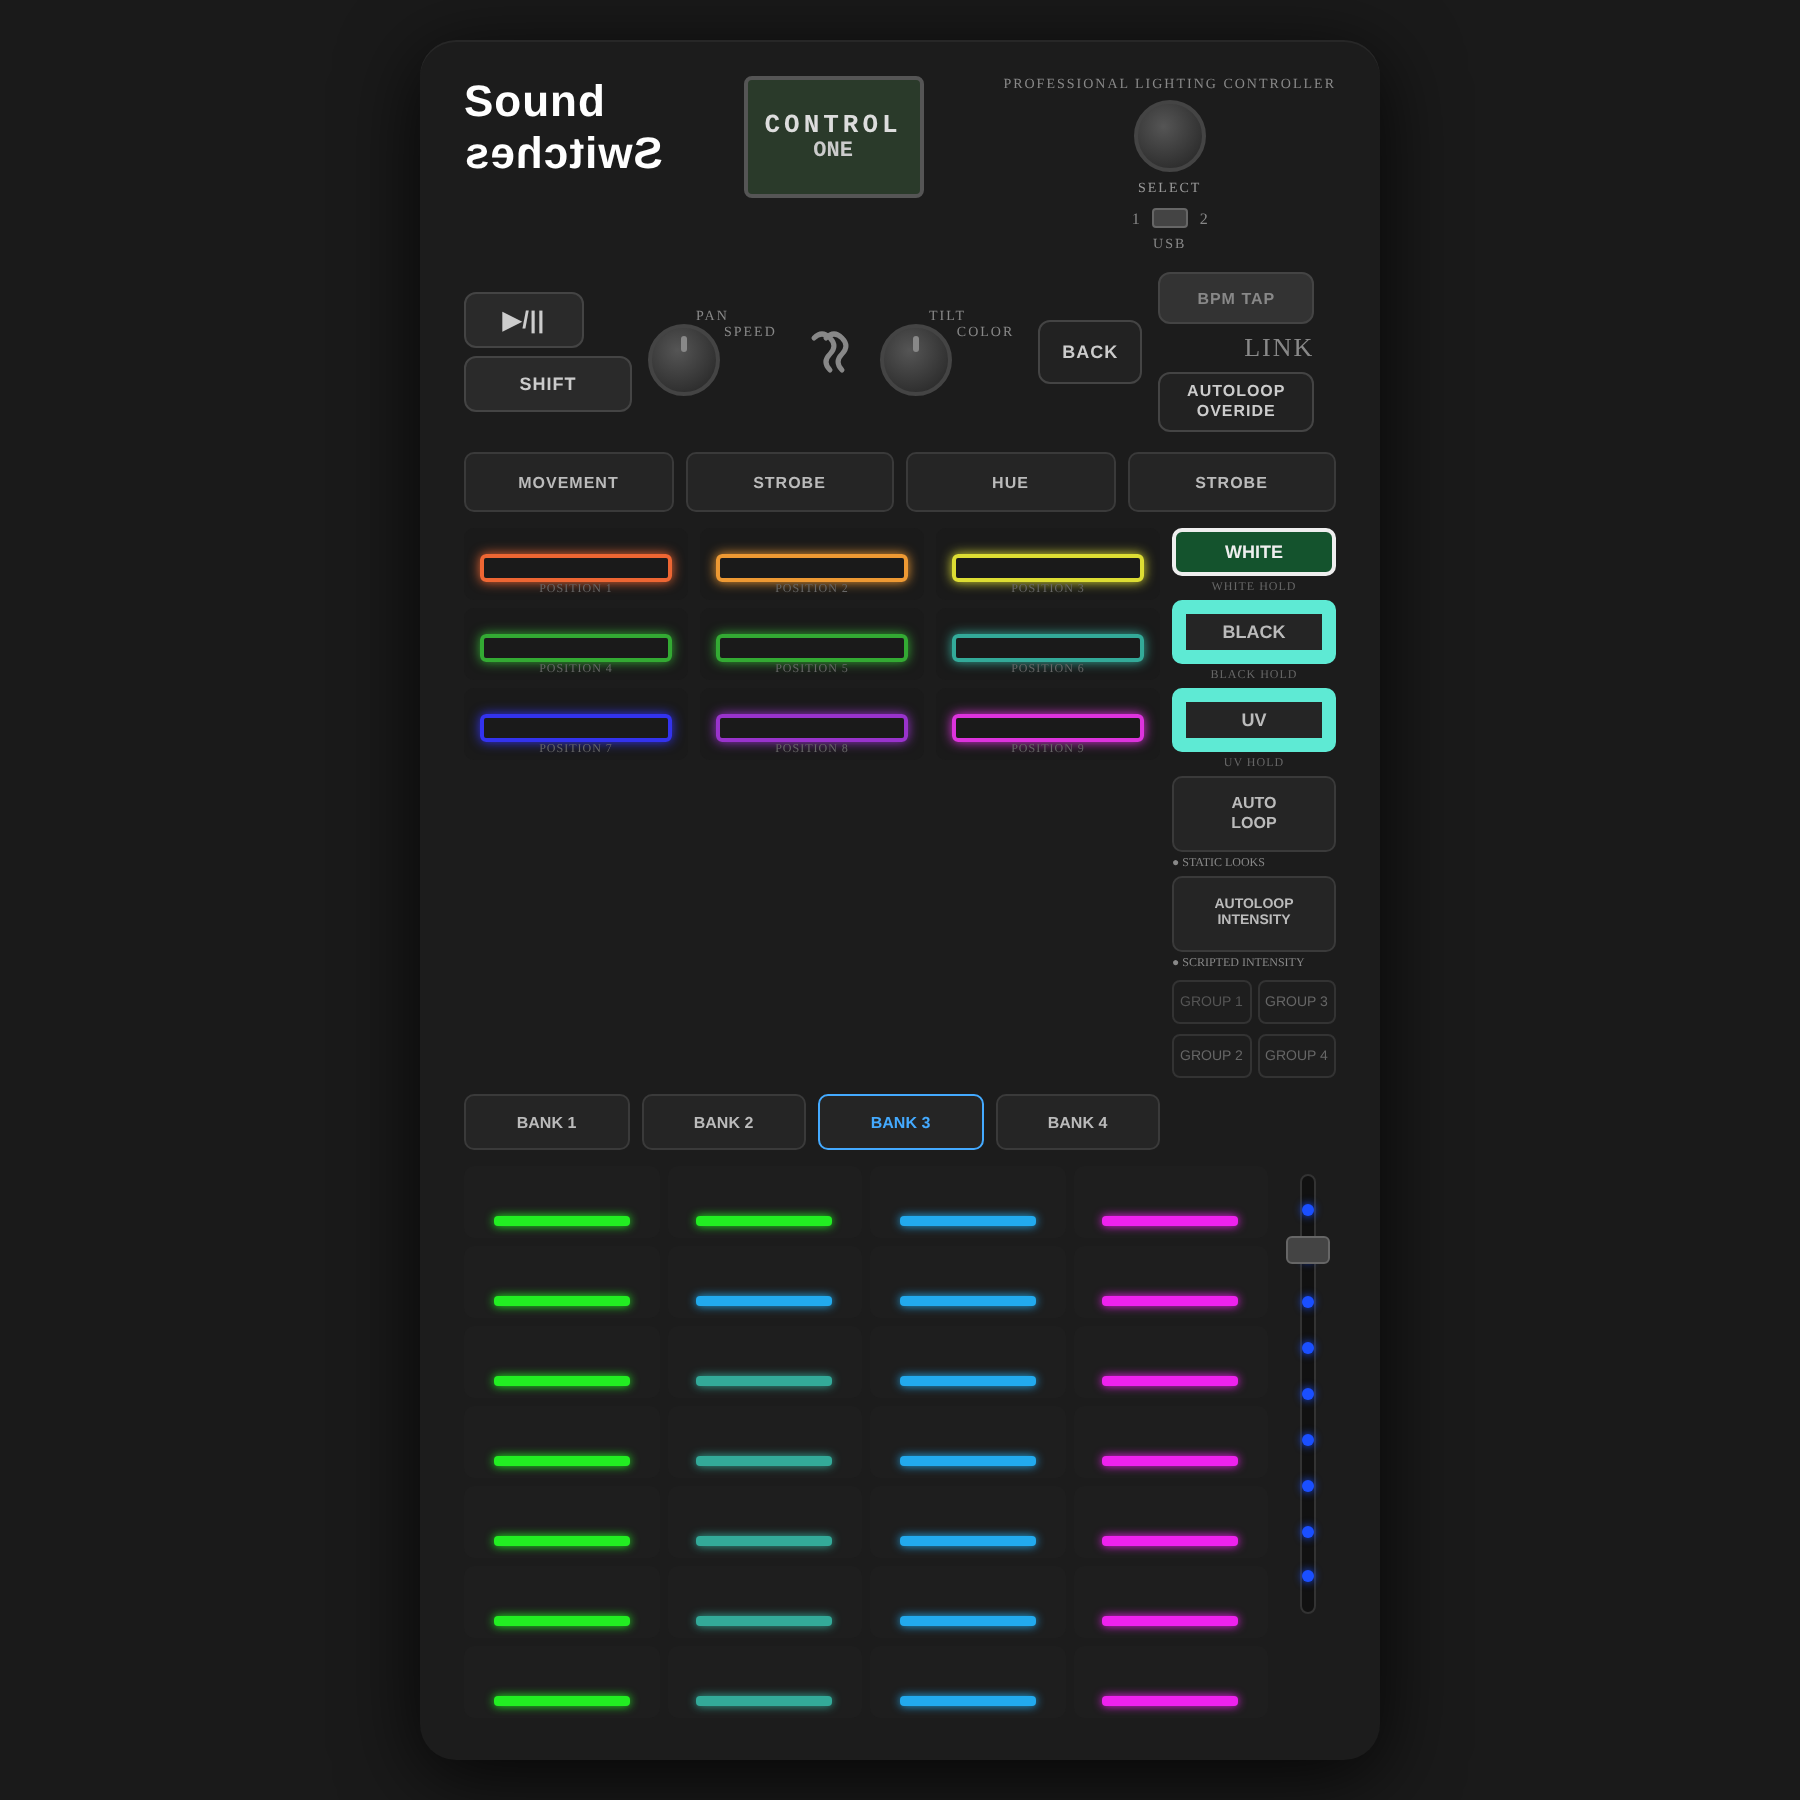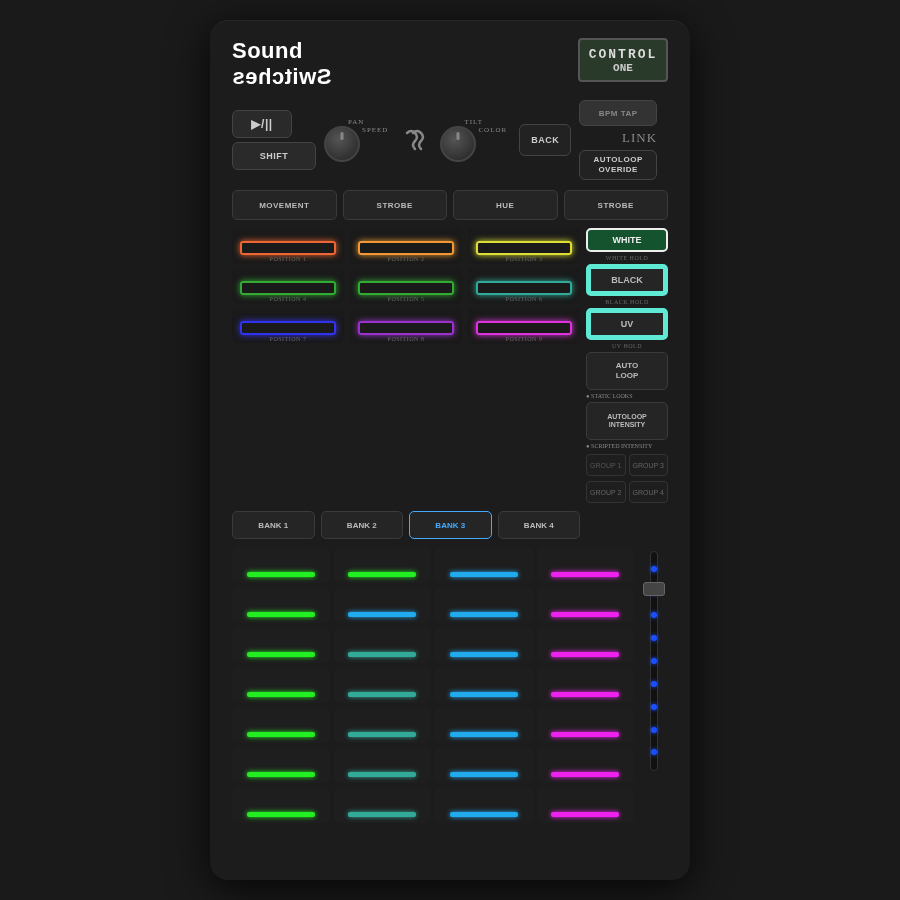--- a/index.html
+++ b/index.html
@@ -55,21 +55,21 @@
     .display-area {
       display: flex;
       flex-direction: column;
       align-items: center;
     }
     .lcd {
       background: #2a3a2a;
       border: 2px solid #555;
       border-radius: 4px;
       width: 90px;
-      height: 44px;
+      height: 61px;
       display: flex;
       flex-direction: column;
       align-items: center;
       justify-content: center;
       color: #e0e0e0;
       font-family: 'Courier New', monospace;
       font-size: 11px;
       font-weight: bold;
     }
     .lcd-control {
@@ -288,21 +288,21 @@
       font-family: Arial, sans-serif;
       cursor: pointer;
       display: flex;
       align-items: center;
       justify-content: center;
     }
     .btn-special {
       width: 82px;
       height: 32px;
       background: #252525;
-      border: 5px solid #5eead4;
+      border: 7px solid #5eead4;
       border-radius: 5px;
       color: #bbb;
       font-size: 9px;
       font-weight: bold;
       font-family: Arial, sans-serif;
       cursor: pointer;
       display: flex;
       align-items: center;
       justify-content: center;
     }
@@ -501,20 +501,31 @@
     <div class="brand">
       <span class="brand-sound">Sound</span>
       <span class="brand-switch">Switches</span>
     </div>
     <div class="display-area">
       <div class="lcd">
         <span class="lcd-control">CONTROL</span>
         <span class="lcd-one">ONE</span>
       </div>
     </div>
+    <div class="right-panel">
+      <span class="pro-label">PROFESSIONAL LIGHTING CONTROLLER</span>
+      <div class="select-knob"></div>
+      <span class="select-label">SELECT</span>
+      <div class="usb-row">
+        <span class="usb-port-num">1</span>
+        <div class="usb-port"></div>
+        <span class="usb-port-num">2</span>
+      </div>
+      <span class="usb-label">USB</span>
+    </div>
   </div>
 
   <div style="display:flex; gap:8px; align-items:center;">
     <div style="display:flex; flex-direction:column; gap:4px;">
       <div class="btn btn-play">▶/||</div>
       <div class="btn btn-shift">SHIFT</div>
     </div>
     <div style="display:flex; flex-direction:column; align-items:center; gap:0;">
       <span class="knob-label">PAN</span>
       <div class="knob-group">

